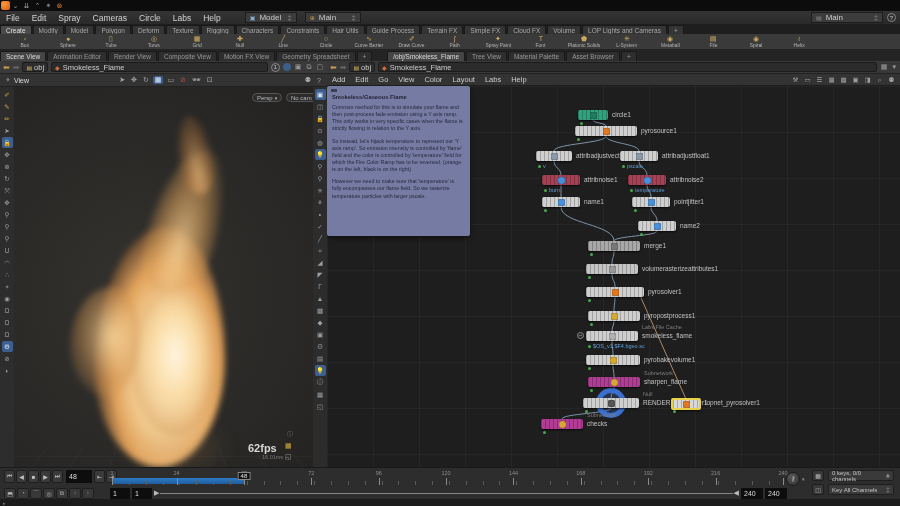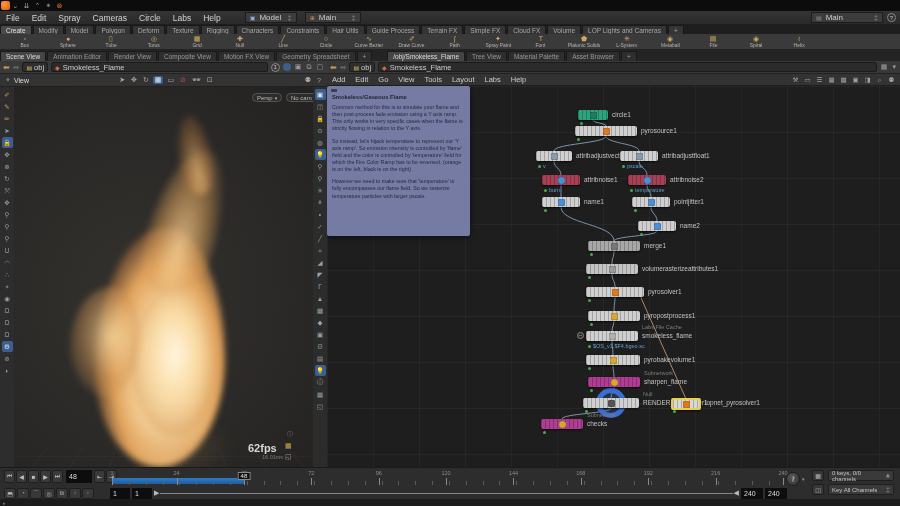--- a/index.html
+++ b/index.html
@@ -395,21 +395,21 @@
     <span class="miniicon">▦</span>
     <span class="miniicon">▾</span>
   </div>
 
   <div id="net-menu" class="abs">
     <div id="netmenus" style="display:flex;">
         <div class="mi">Add</div>
         <div class="mi">Edit</div>
         <div class="mi">Go</div>
         <div class="mi">View</div>
-        <div class="mi">Tools</div>
+        <div class="mi">Color</div>
         <div class="mi">Layout</div>
         <div class="mi">Labs</div>
         <div class="mi">Help</div>
       </div>
     <div id="net-icons">
         <div class="sic">⚒</div>
         <div class="sic">▭</div>
         <div class="sic">☰</div>
         <div class="sic">▦</div>
         <div class="sic">▩</div>

